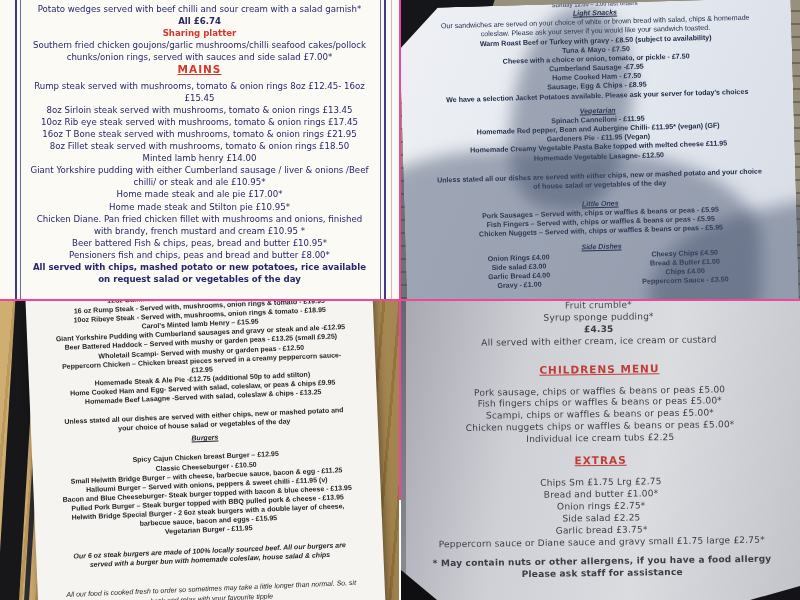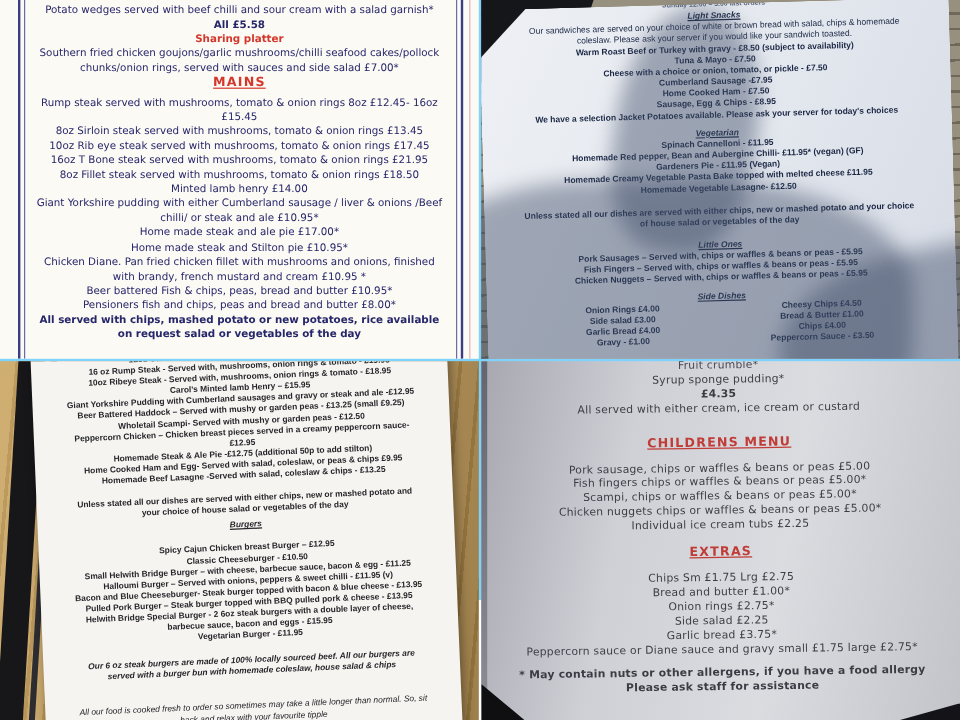--- a/index.html
+++ b/index.html
@@ -1,20 +1,20 @@
 <!DOCTYPE html>
 <html><head>
 <meta charset="utf-8">
 <style>
   * { box-sizing: border-box; margin: 0; padding: 0; }
   body { width: 800px; height: 600px; overflow: hidden; background: #fff;
          font-family: "DejaVu Sans", sans-serif; }
   .collage { width: 800px; height: 500px; display: grid;
              grid-template-columns: 399px 399px; grid-template-rows: 299px 299px;
-             gap: 2px; background: #7dd3fc; }
+             gap: 2px; background: #ec4899; }
   .cell { position: relative; overflow: hidden; }
 
   
   .ln { text-align: center; }
   .g4{height:4px}.g6{height:6px}.g8{height:8px}.g10{height:10px}
   .g12{height:12px}.g16{height:16px}.g20{height:20px}
   .b{font-weight:700}
   .n400{font-weight:400}
   .it{font-style:italic;font-weight:400}
   .bit{font-style:italic;font-weight:700}
@@ -92,21 +92,21 @@
 <div class="collage">
 
   <div class="cell q1">
     <div class="vline nav1"></div>
     <div class="vline nav2"></div>
     <div class="vline nav3"></div>
     <div class="vline nav4"></div>
     <div class="vline pink"></div>
     <div class="txt">
         <div class="ln">Potato wedges served with beef chilli and sour cream with a salad garnish*</div>
-        <div class="ln b">All £5.58</div>
+        <div class="ln b">All £6.74</div>
         <div class="ln red">Sharing platter</div>
         <div class="ln">Southern fried chicken goujons/garlic mushrooms/chilli seafood cakes/pollock chunks/onion rings, served with sauces and side salad   £7.00*</div>
         <div class="ln redu big">MAINS</div>
         <div class="ln g4"></div>
         <div class="ln">Rump steak served with mushrooms, tomato &amp; onion rings  8oz £12.45- 16oz £15.45</div>
         <div class="ln">8oz Sirloin steak served with mushrooms, tomato &amp; onion rings £13.45</div>
         <div class="ln">10oz Rib eye steak served with mushrooms, tomato &amp; onion rings £17.45</div>
         <div class="ln">16oz T Bone steak served with mushrooms, tomato &amp; onion rings £21.95</div>
         <div class="ln">8oz Fillet steak served with mushrooms, tomato &amp; onion rings £18.50</div>
         <div class="ln">Minted lamb henry £14.00</div>

